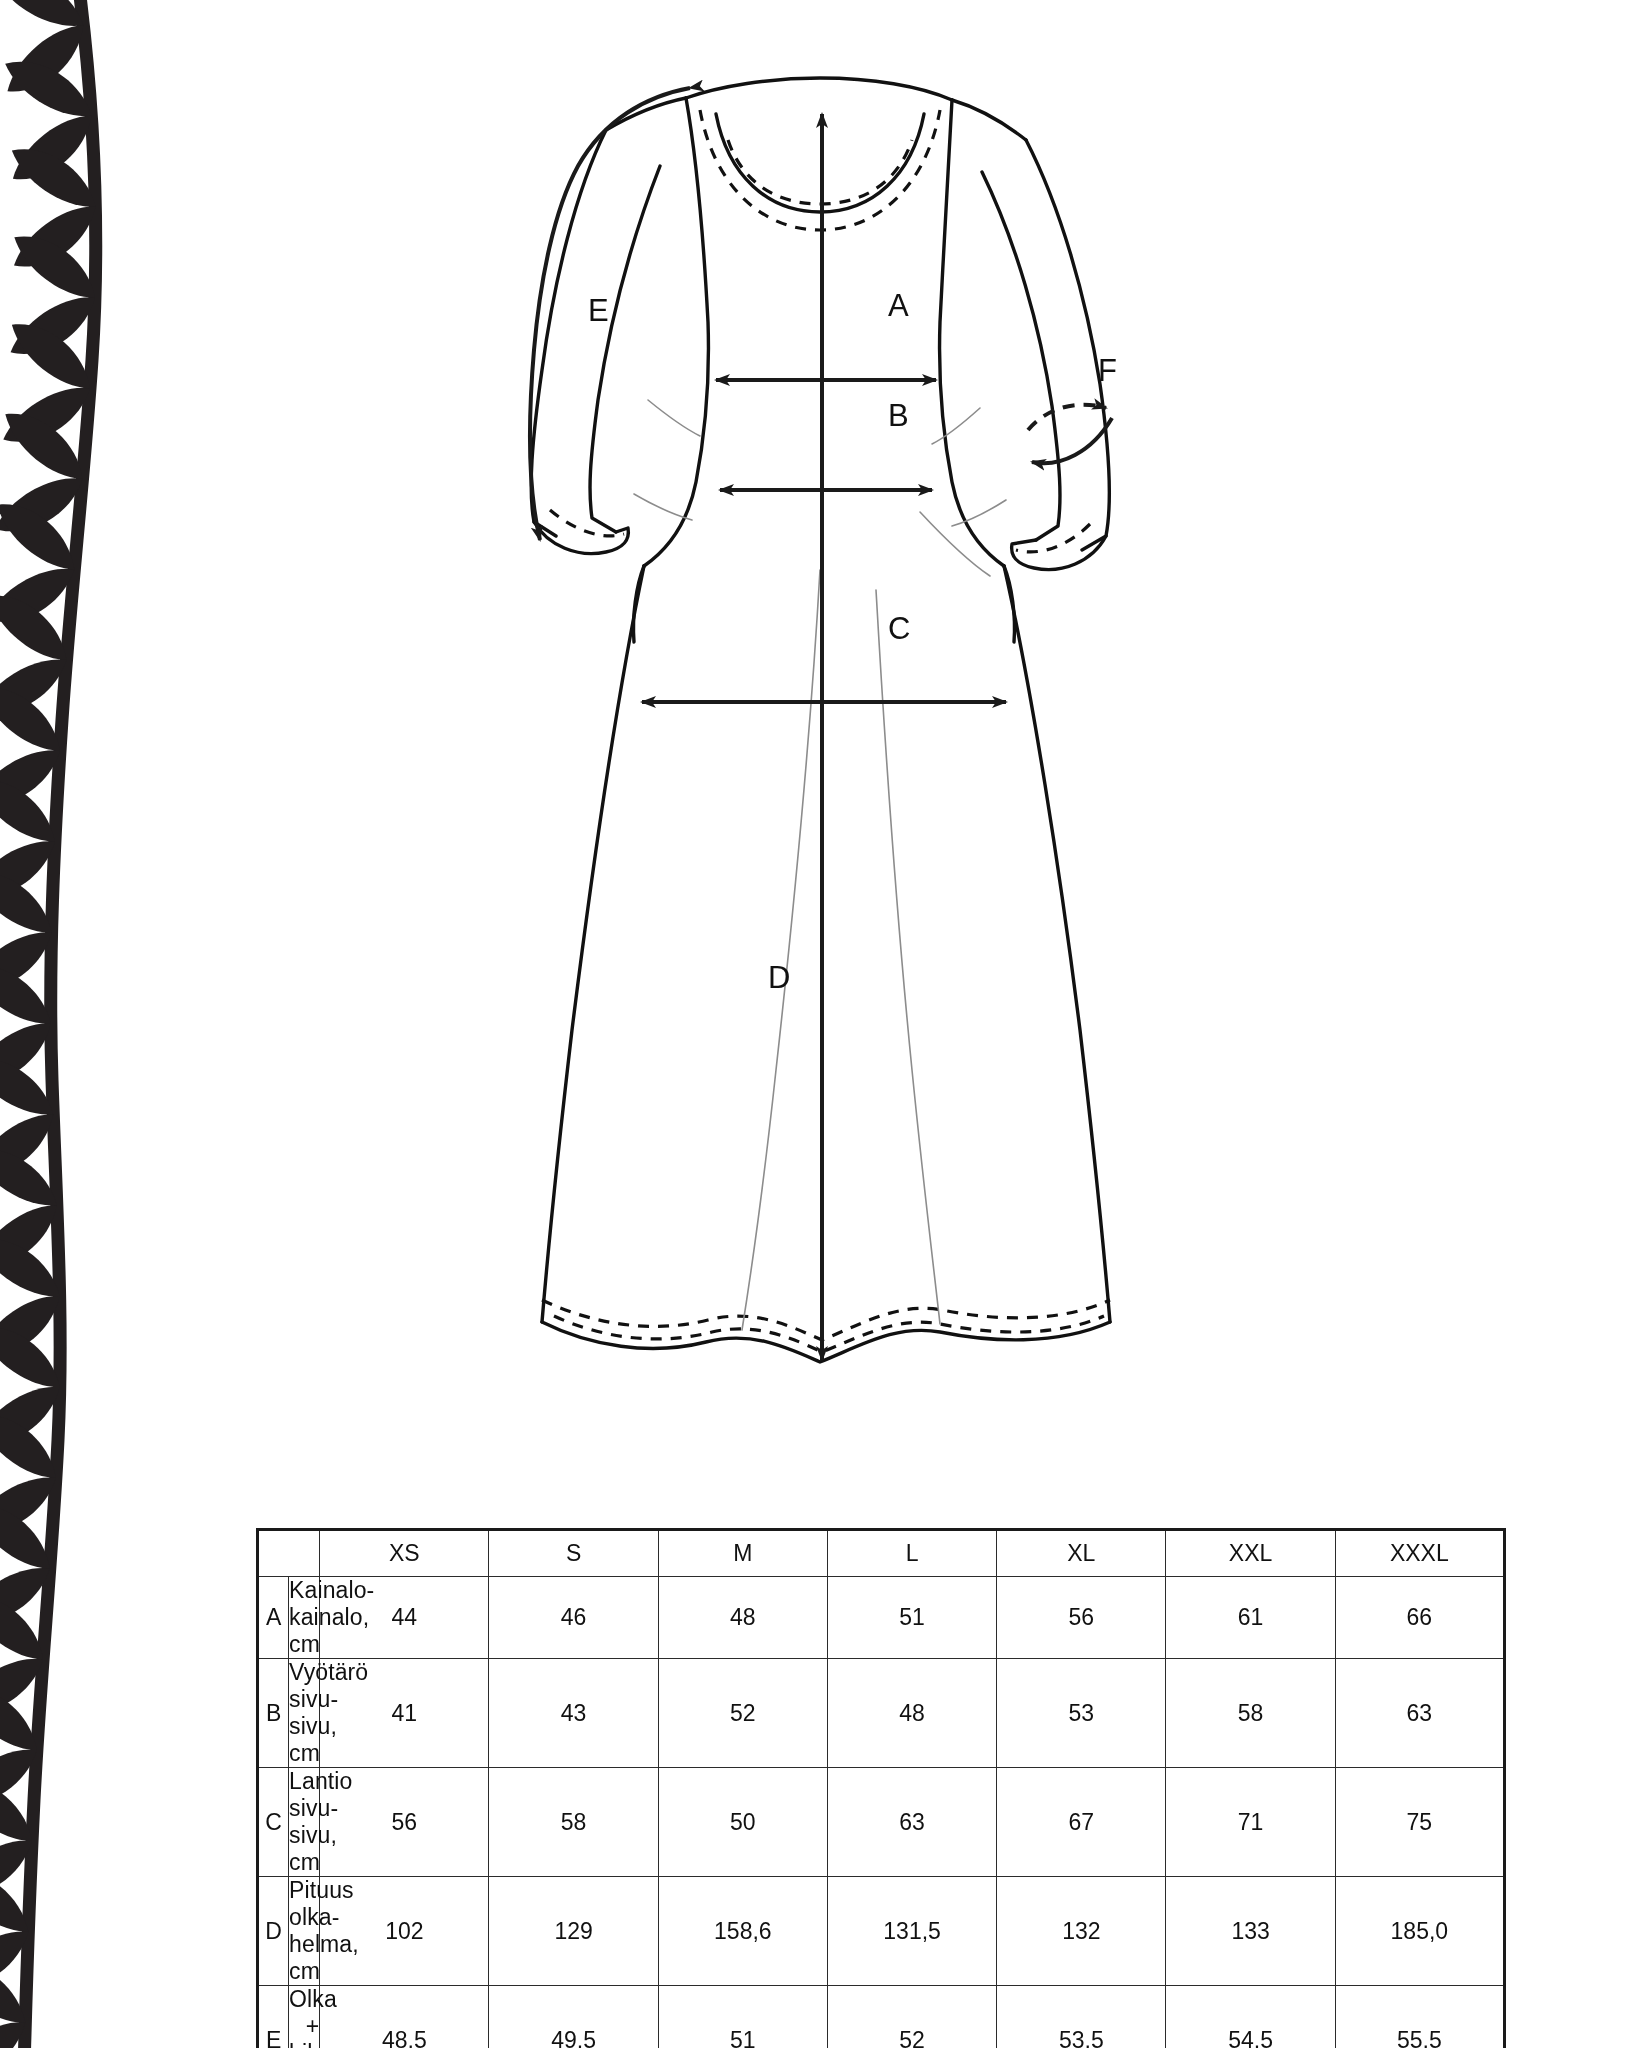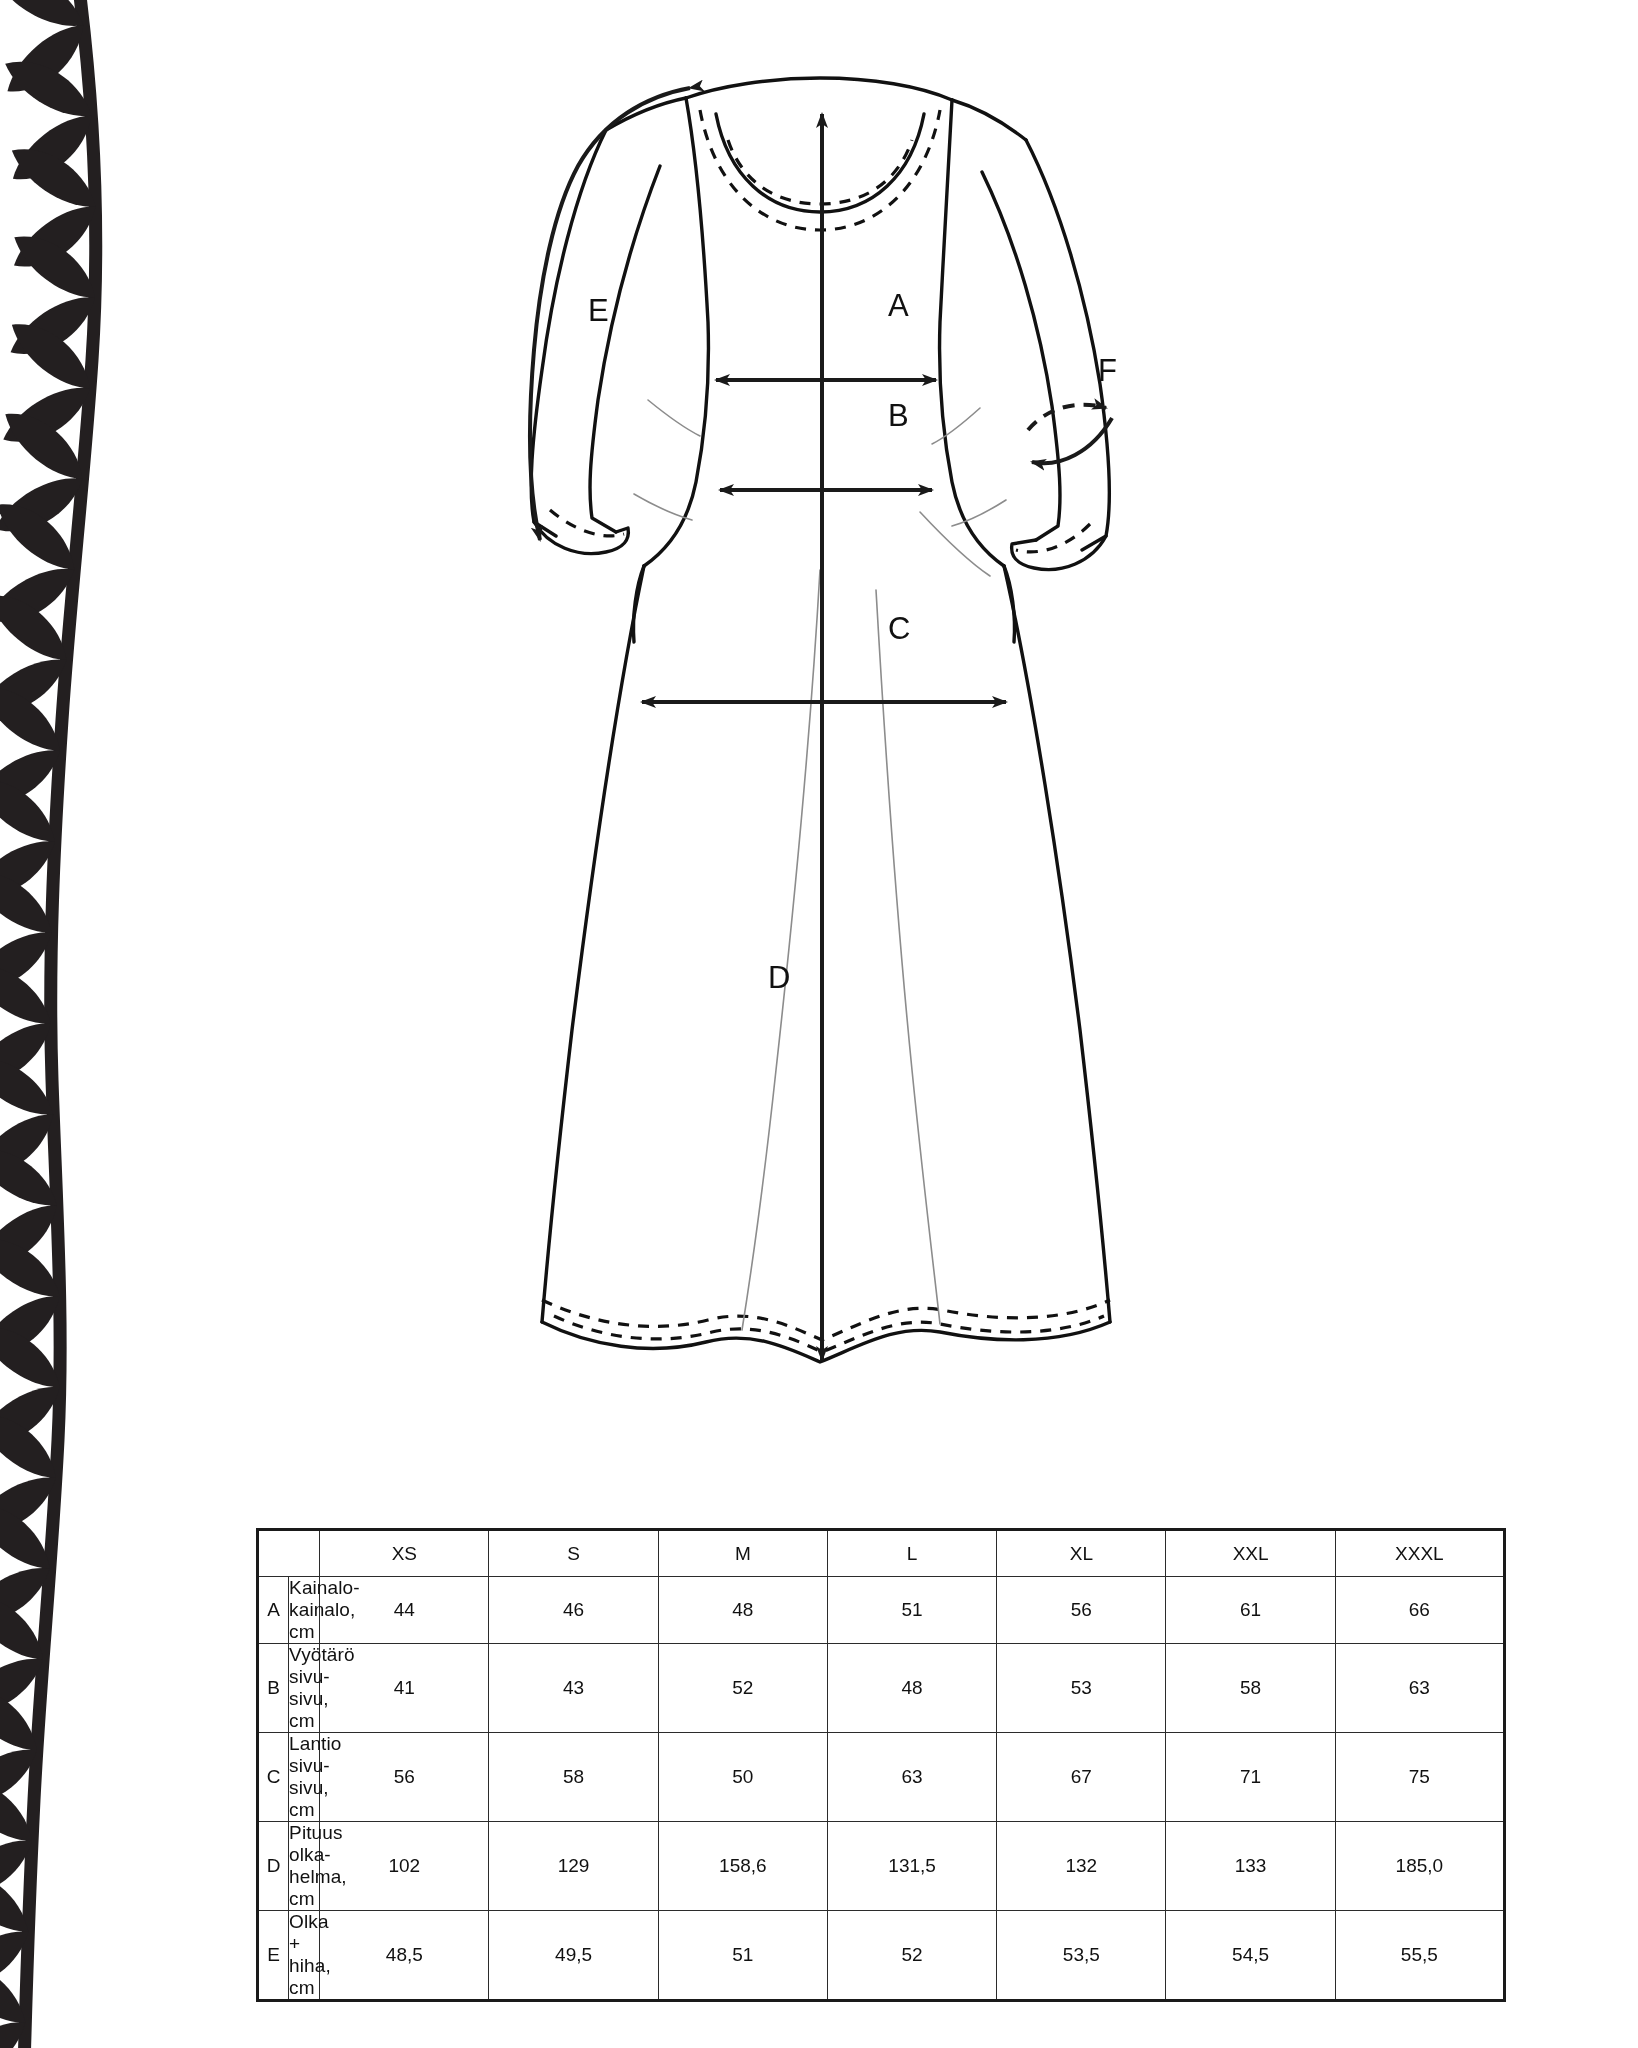--- a/index.html
+++ b/index.html
@@ -57,30 +57,30 @@
     border-collapse: collapse;
     width: 1250px;
     table-layout: fixed;
     font-family: "Liberation Sans", sans-serif;
   }
   table#size-table td, table#size-table th {
     border: 1.6px solid #2b2b2b;
     padding: 0;
     height: 47px;
     font-weight: 400;
-    font-size: 19px;
+    font-size: 23px;
     color: #111;
     background: #fff;
   }
   
   table#size-table {
     border: 3px solid #1a1a1a;
   }
   .col-key    { width: 50px;  text-align: center; }
-  .col-desc   { width: 246px; text-align: left; padding-left: 14px; }
+  .col-desc   { width: 246px; text-align: right; padding-left: 14px; }
   .col-size   { width: 136px; text-align: center; }
 
   thead th { font-weight: 700; font-size: 25px; }
   thead th.blank-head { border-right: 1.6px solid #2b2b2b; }
   thead tr th { height: 52px; }
   tbody td.col-desc { letter-spacing: .1px; }
 </style>
 </head>
 <body>
 

